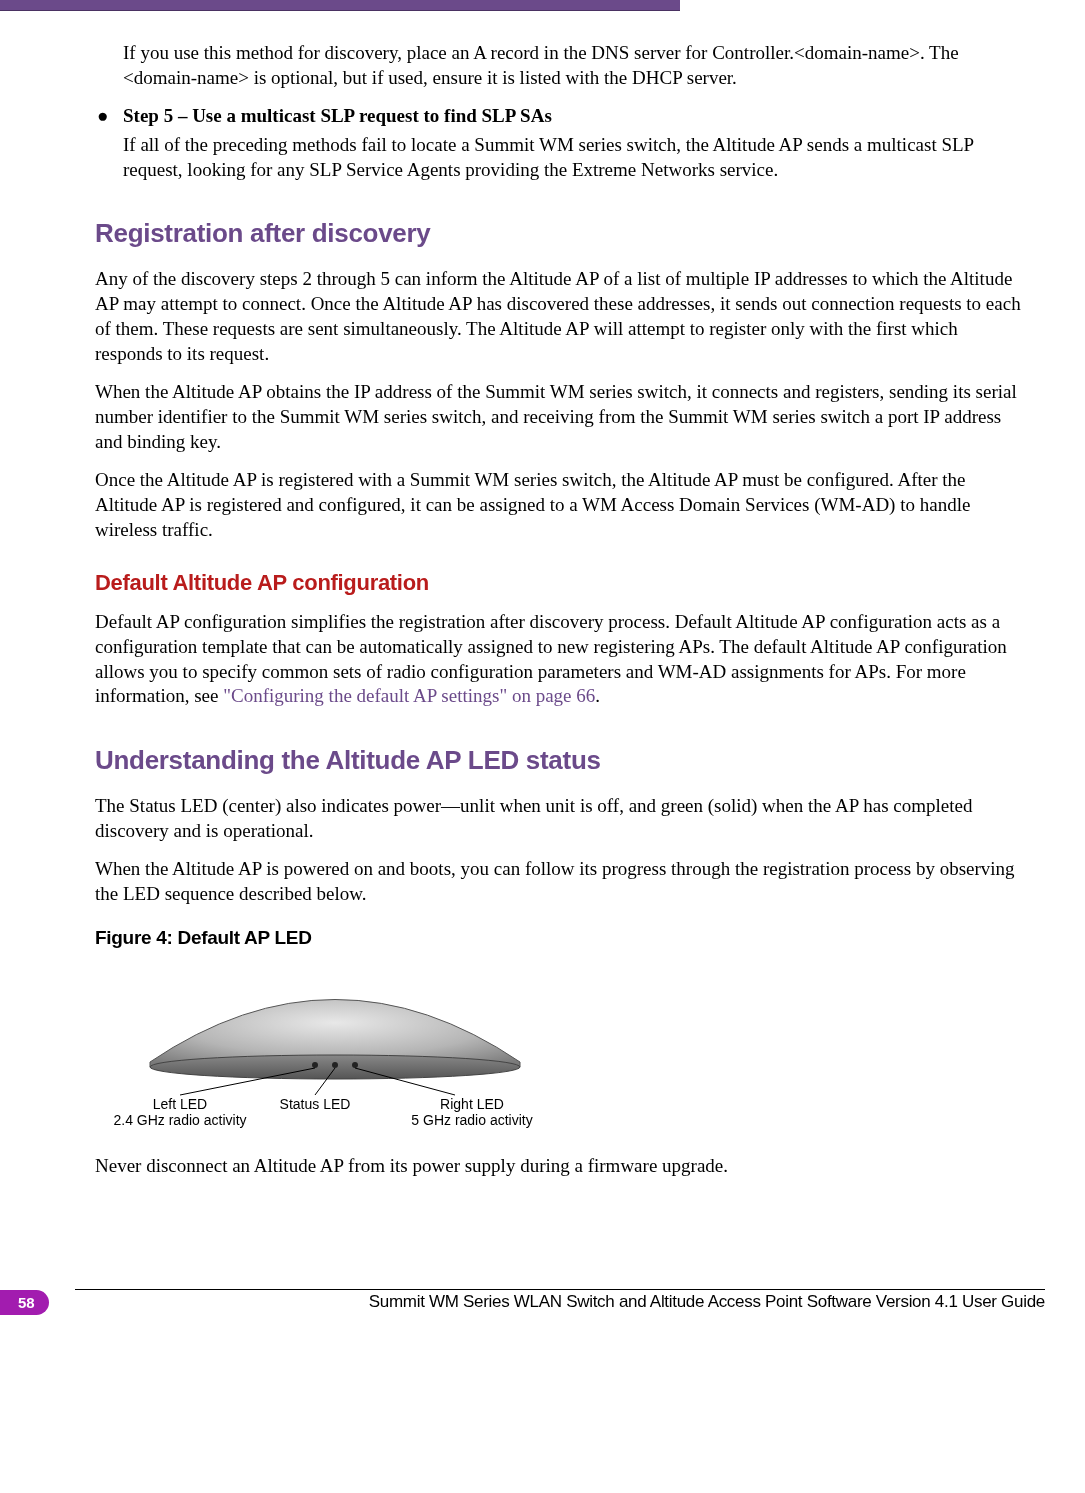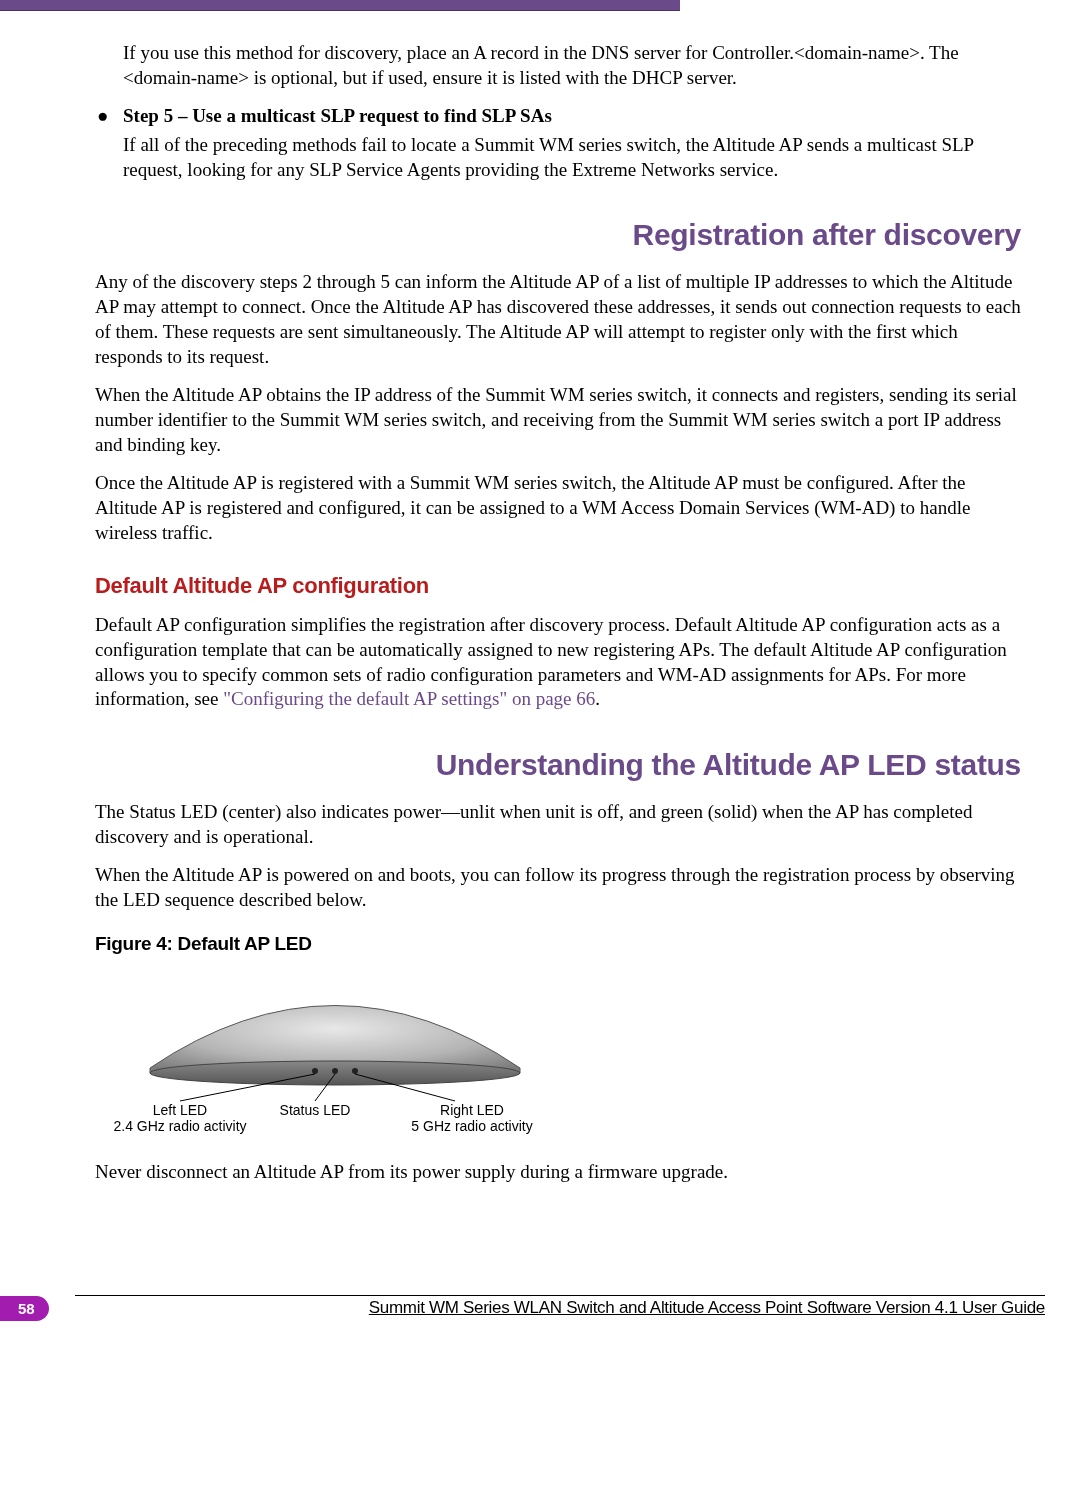--- a/index.html
+++ b/index.html
@@ -40,24 +40,23 @@
     padding-left: 2px;
   }
   .bullet-text {
     flex: 1;
     font-weight: bold;
   }
   h2.section-heading {
     font-family: "Trebuchet MS", "Arial Narrow", Arial, sans-serif;
     font-weight: bold;
     color: #6b4a8a;
-    font-size: 30px;
+    font-size: 26px;
     margin: 36px 0 18px 0;
     letter-spacing: -0.3px;
-    text-align: right;
   }
   h3.sub-heading {
     font-family: "Trebuchet MS", "Arial Narrow", Arial, sans-serif;
     font-weight: bold;
     color: #b91c1c;
     font-size: 22px;
     margin: 28px 0 14px 0;
     letter-spacing: -0.3px;
   }
   .figure-caption {
@@ -100,21 +99,20 @@
     height: 1px;
     background: #000;
   }
   .footer-text {
     position: absolute;
     right: 40px;
     bottom: 6px;
     font-family: "Trebuchet MS", "Arial Narrow", Arial, sans-serif;
     font-size: 17px;
     letter-spacing: -0.3px;
-    text-decoration: underline;
   }
 </style>
 </head>
 <body>
 
 <div class="top-bar"></div>
 
 <div class="page-content">
 
   <div class="indent-block">

